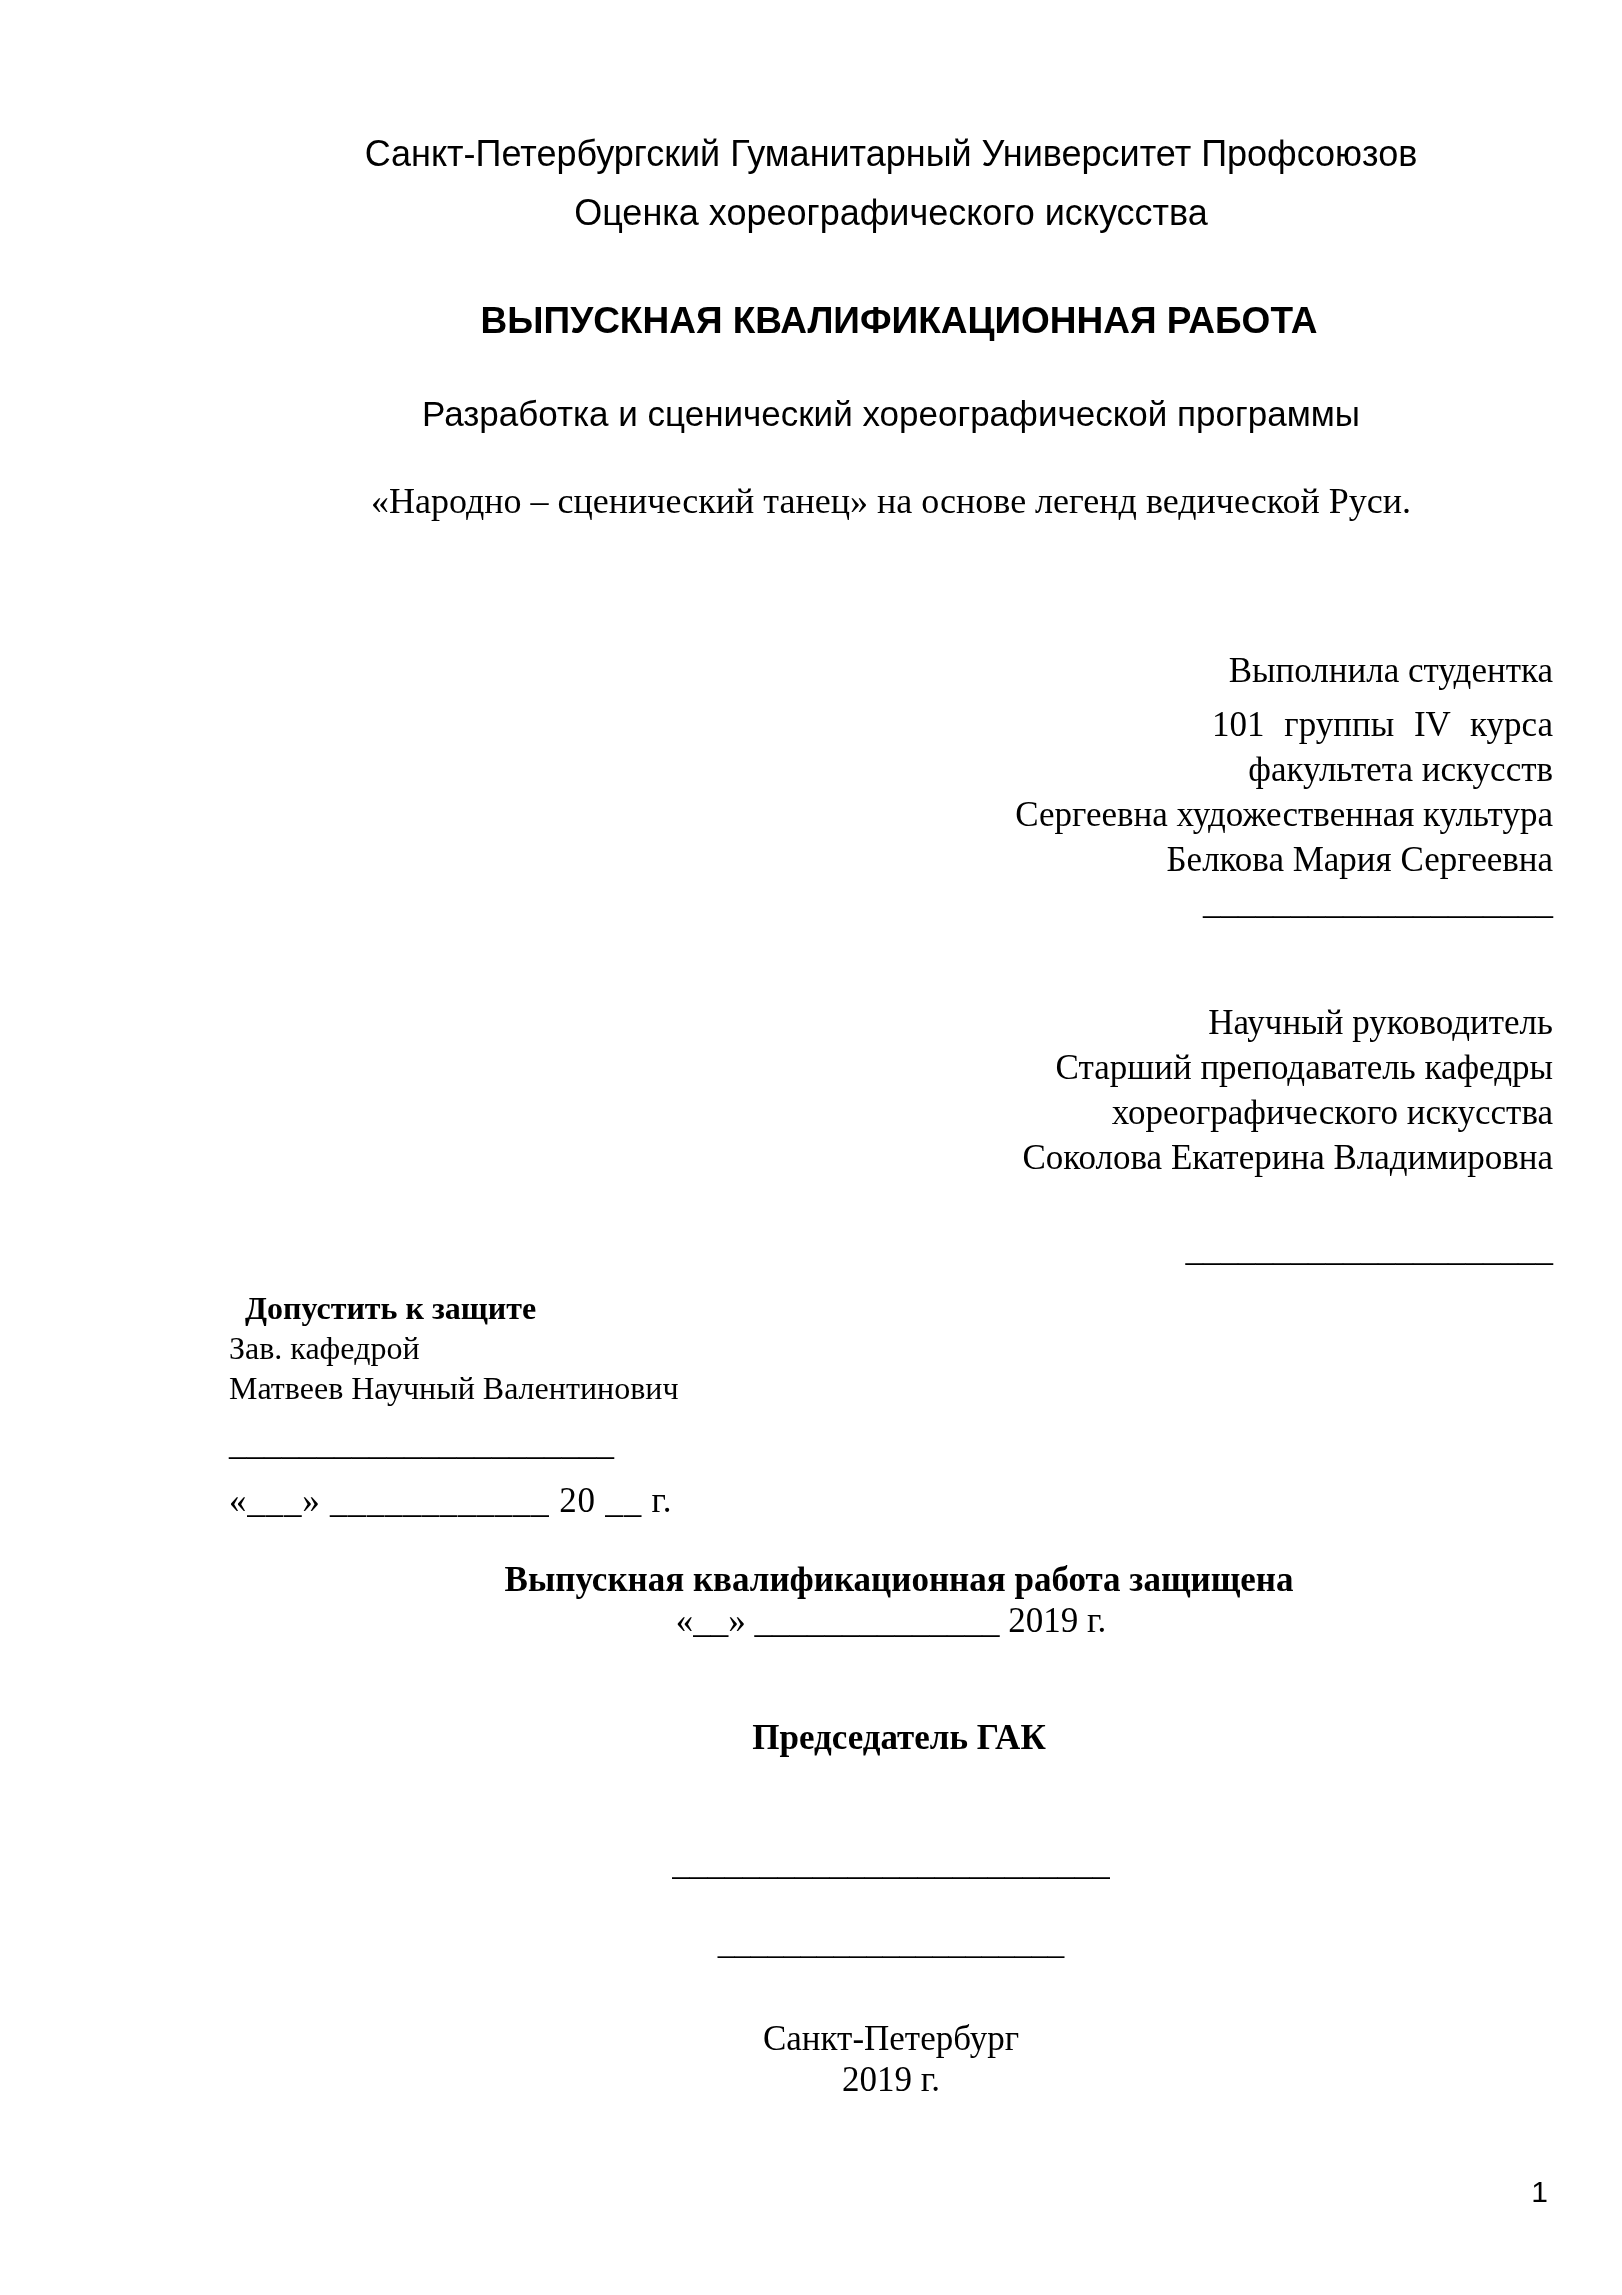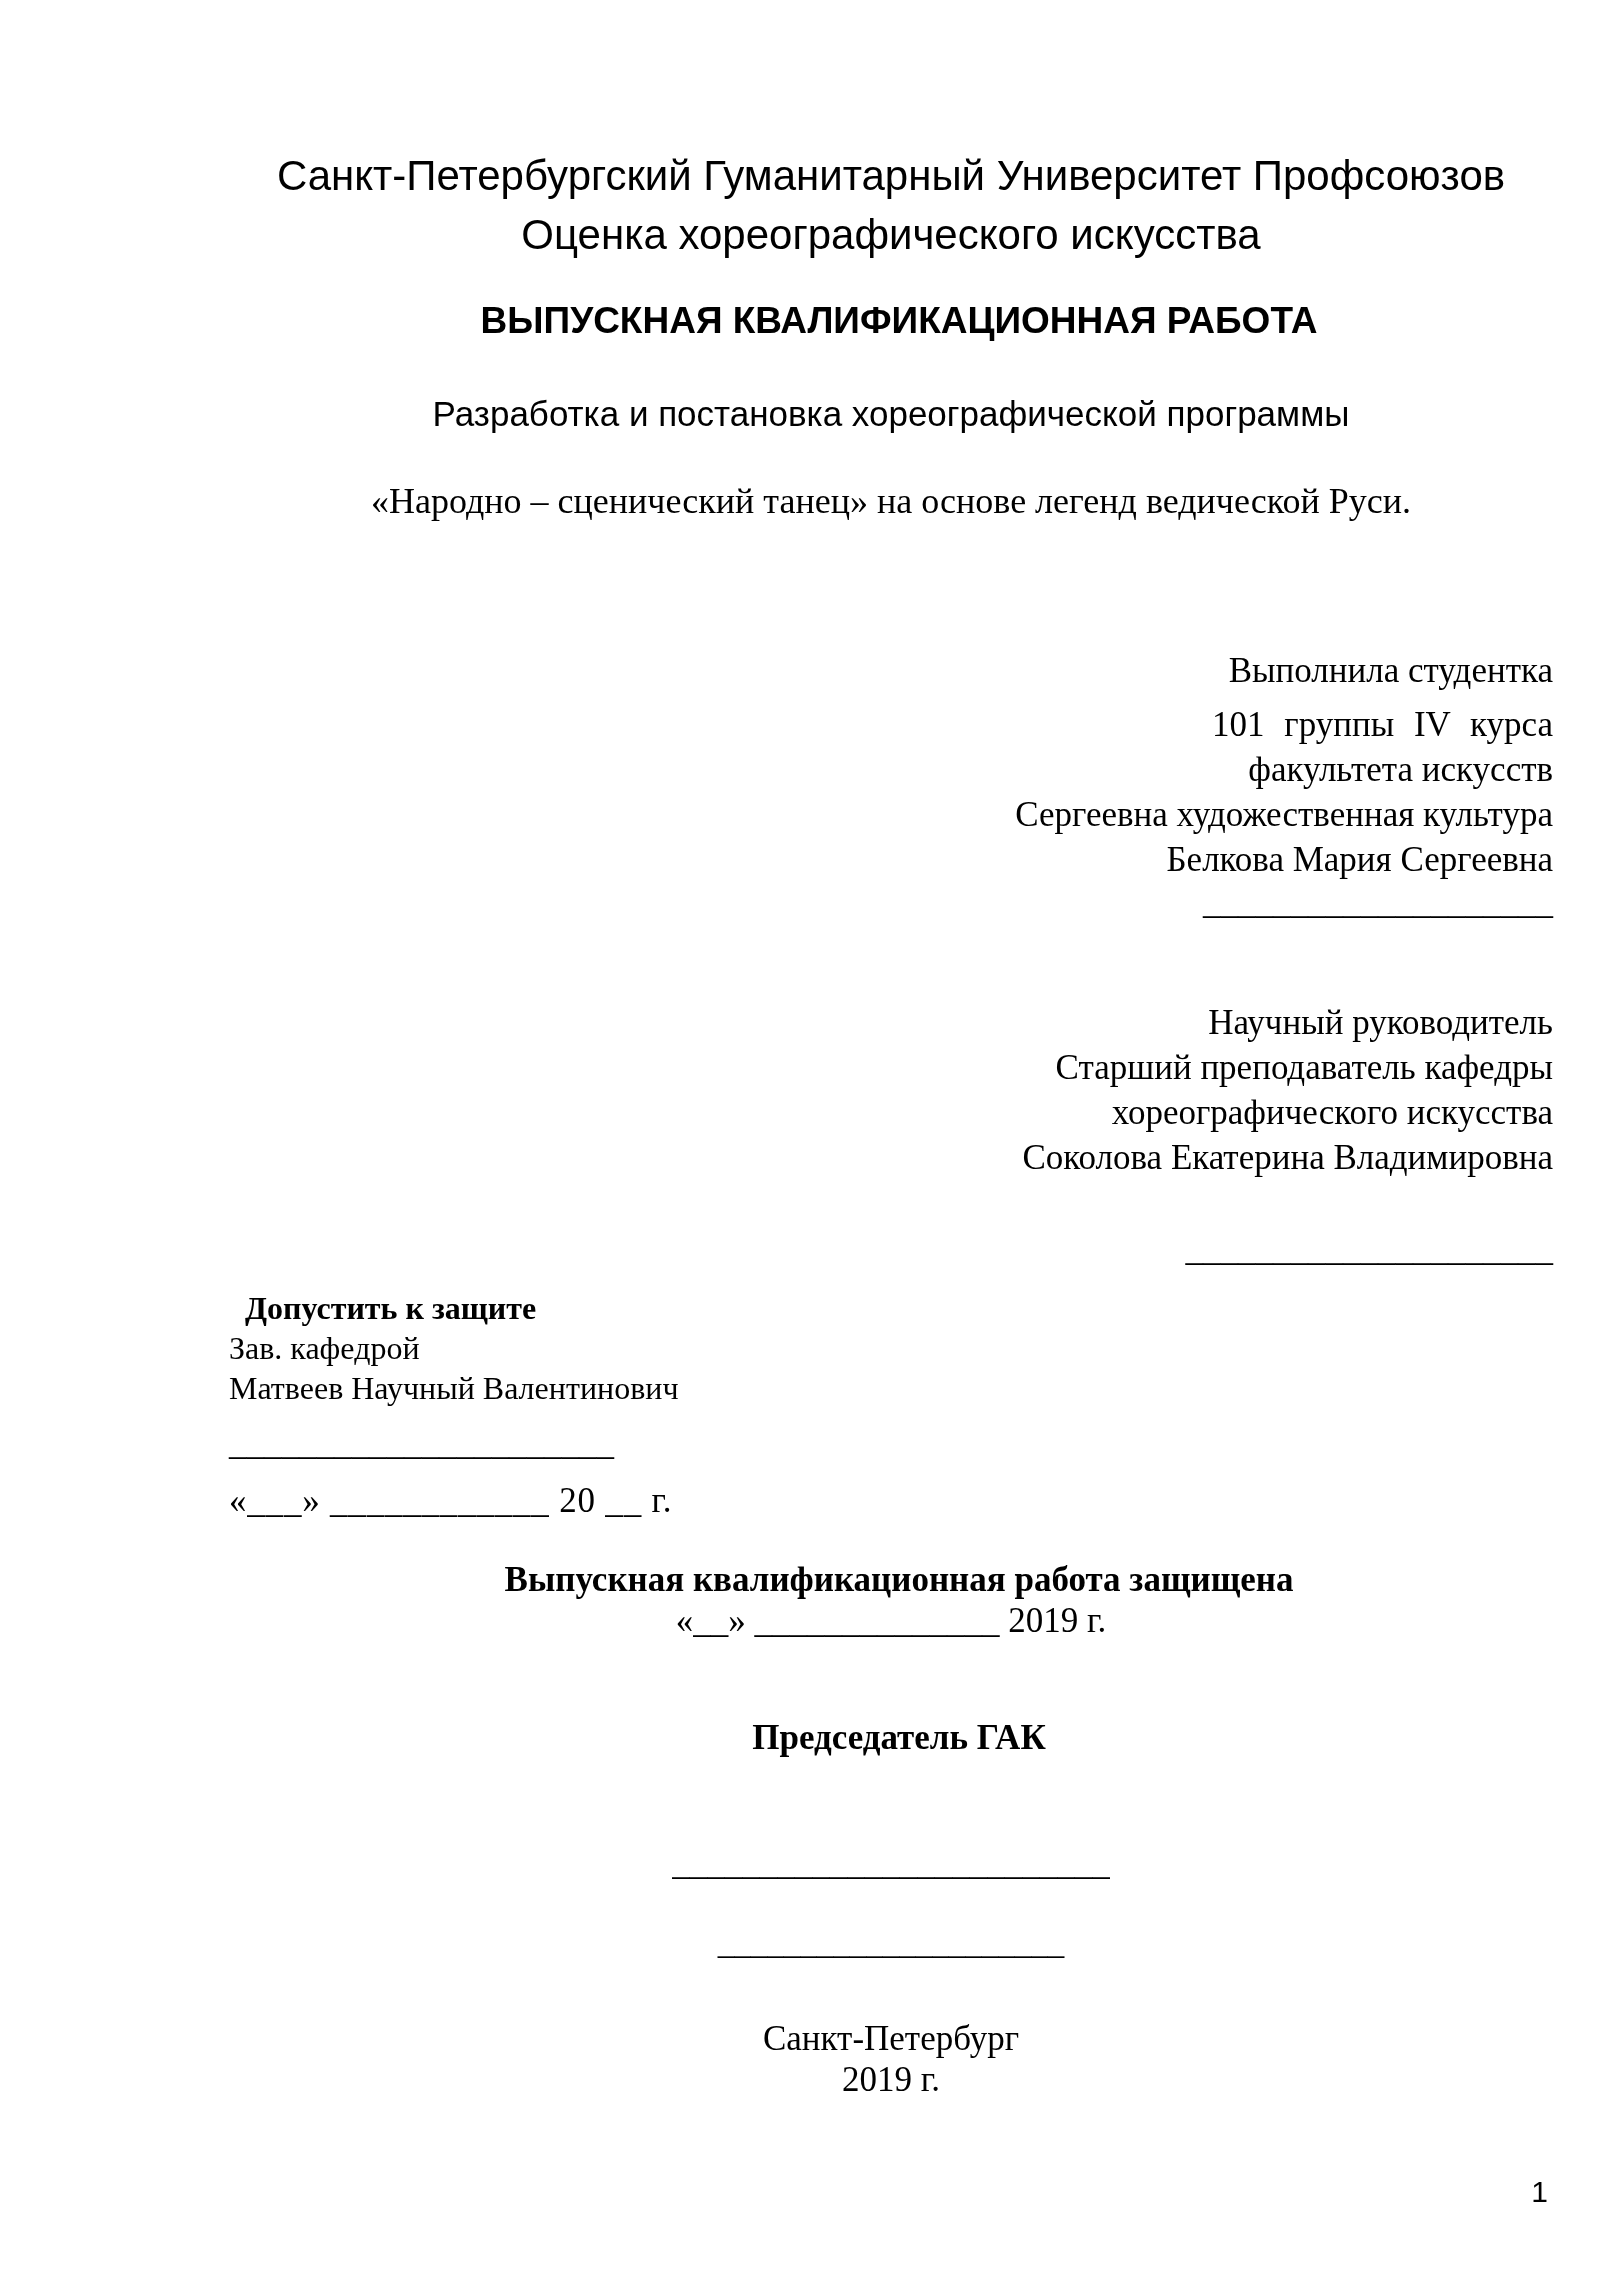--- a/index.html
+++ b/index.html
@@ -16,21 +16,21 @@
   .block {
     position: absolute;
     left: 229px;
     right: 70px;
   }
   .sans { font-family: "Liberation Sans", sans-serif; }
   .center { text-align: center; }
   .right { text-align: right; }
   .bold { font-weight: bold; margin-left: 16px; }
 
-  .header-block   { top: 146px;  font-size: 42px; line-height: 59px; }
+  .header-block   { top: 124px;  font-size: 36px; line-height: 59px; }
   .title-block    { top: 300px;  font-size: 37px; }
   .subtitle1      { top: 394px;  font-size: 35px; }
   .subtitle2      { top: 480px;  font-size: 36px; }
 
   .student-block  { top: 648px;  font-size: 35px; line-height: 45px; }
   .spread-line    { word-spacing: 11px; margin-top: 9px; }
   .student-sign   { top: 882px; font-size: 35px; }
 
   .advisor-block  { top: 1000px; font-size: 35px; line-height: 45px; }
   .advisor-sign   { top: 1229px; font-size: 35px; }
@@ -60,21 +60,21 @@
 
 <div class="page">
 
   <div class="block center sans header-block">
     <div>Санкт-Петербургский Гуманитарный Университет Профсоюзов</div>
     <div>Оценка хореографического искусства</div>
   </div>
 
   <div class="block center sans bold title-block">ВЫПУСКНАЯ КВАЛИФИКАЦИОННАЯ РАБОТА</div>
 
-  <div class="block center sans subtitle1">Разработка и постановка хореографической программы</div>
+  <div class="block center sans subtitle1">Разработка и сценический хореографической программы</div>
 
   <div class="block center subtitle2">«Народно – сценический танец» на основе легенд ведической Руси.</div>
 
   <div class="block right student-block">
     <div>Выполнила студентка</div>
     <div class="spread-line">101 группы IV курса</div>
     <div>факультета искусств</div>
     <div>Сергеевна художественная культура</div>
     <div>Белкова Мария Сергеевна</div>
   </div>

